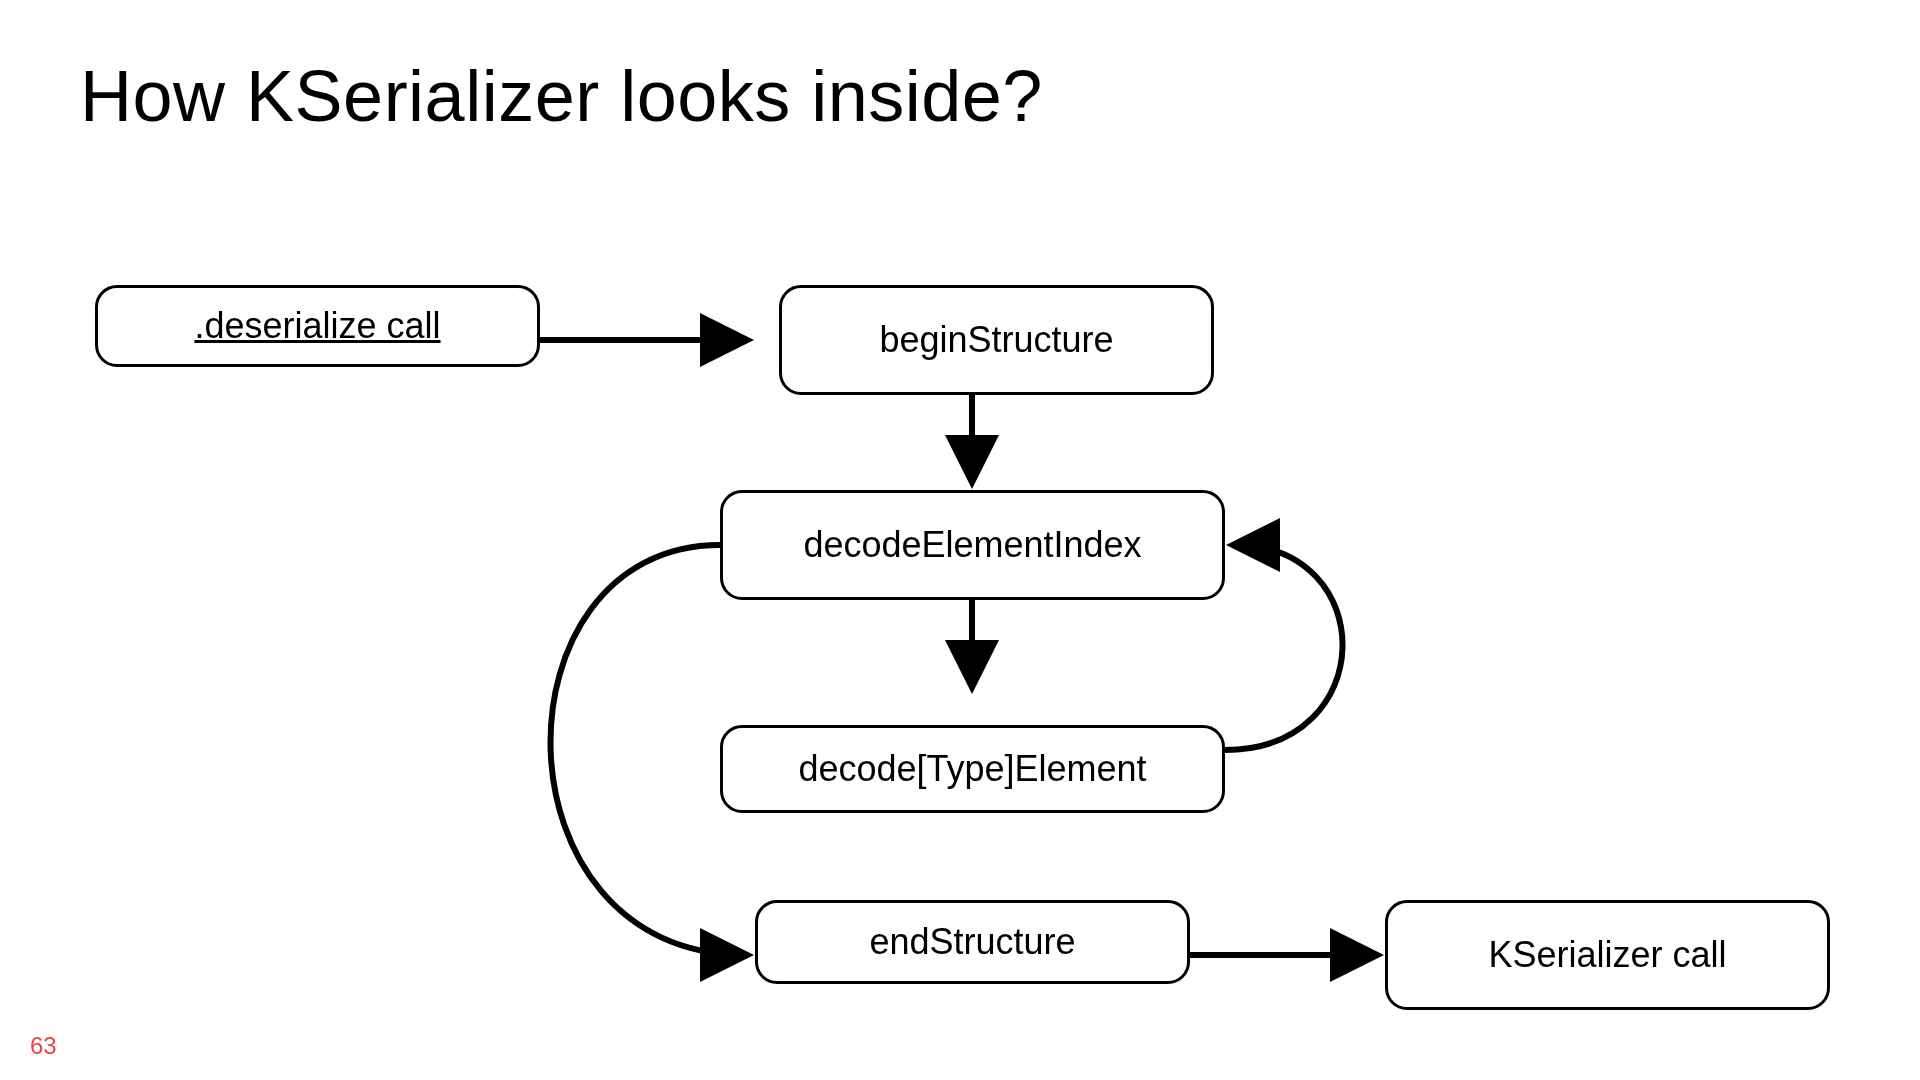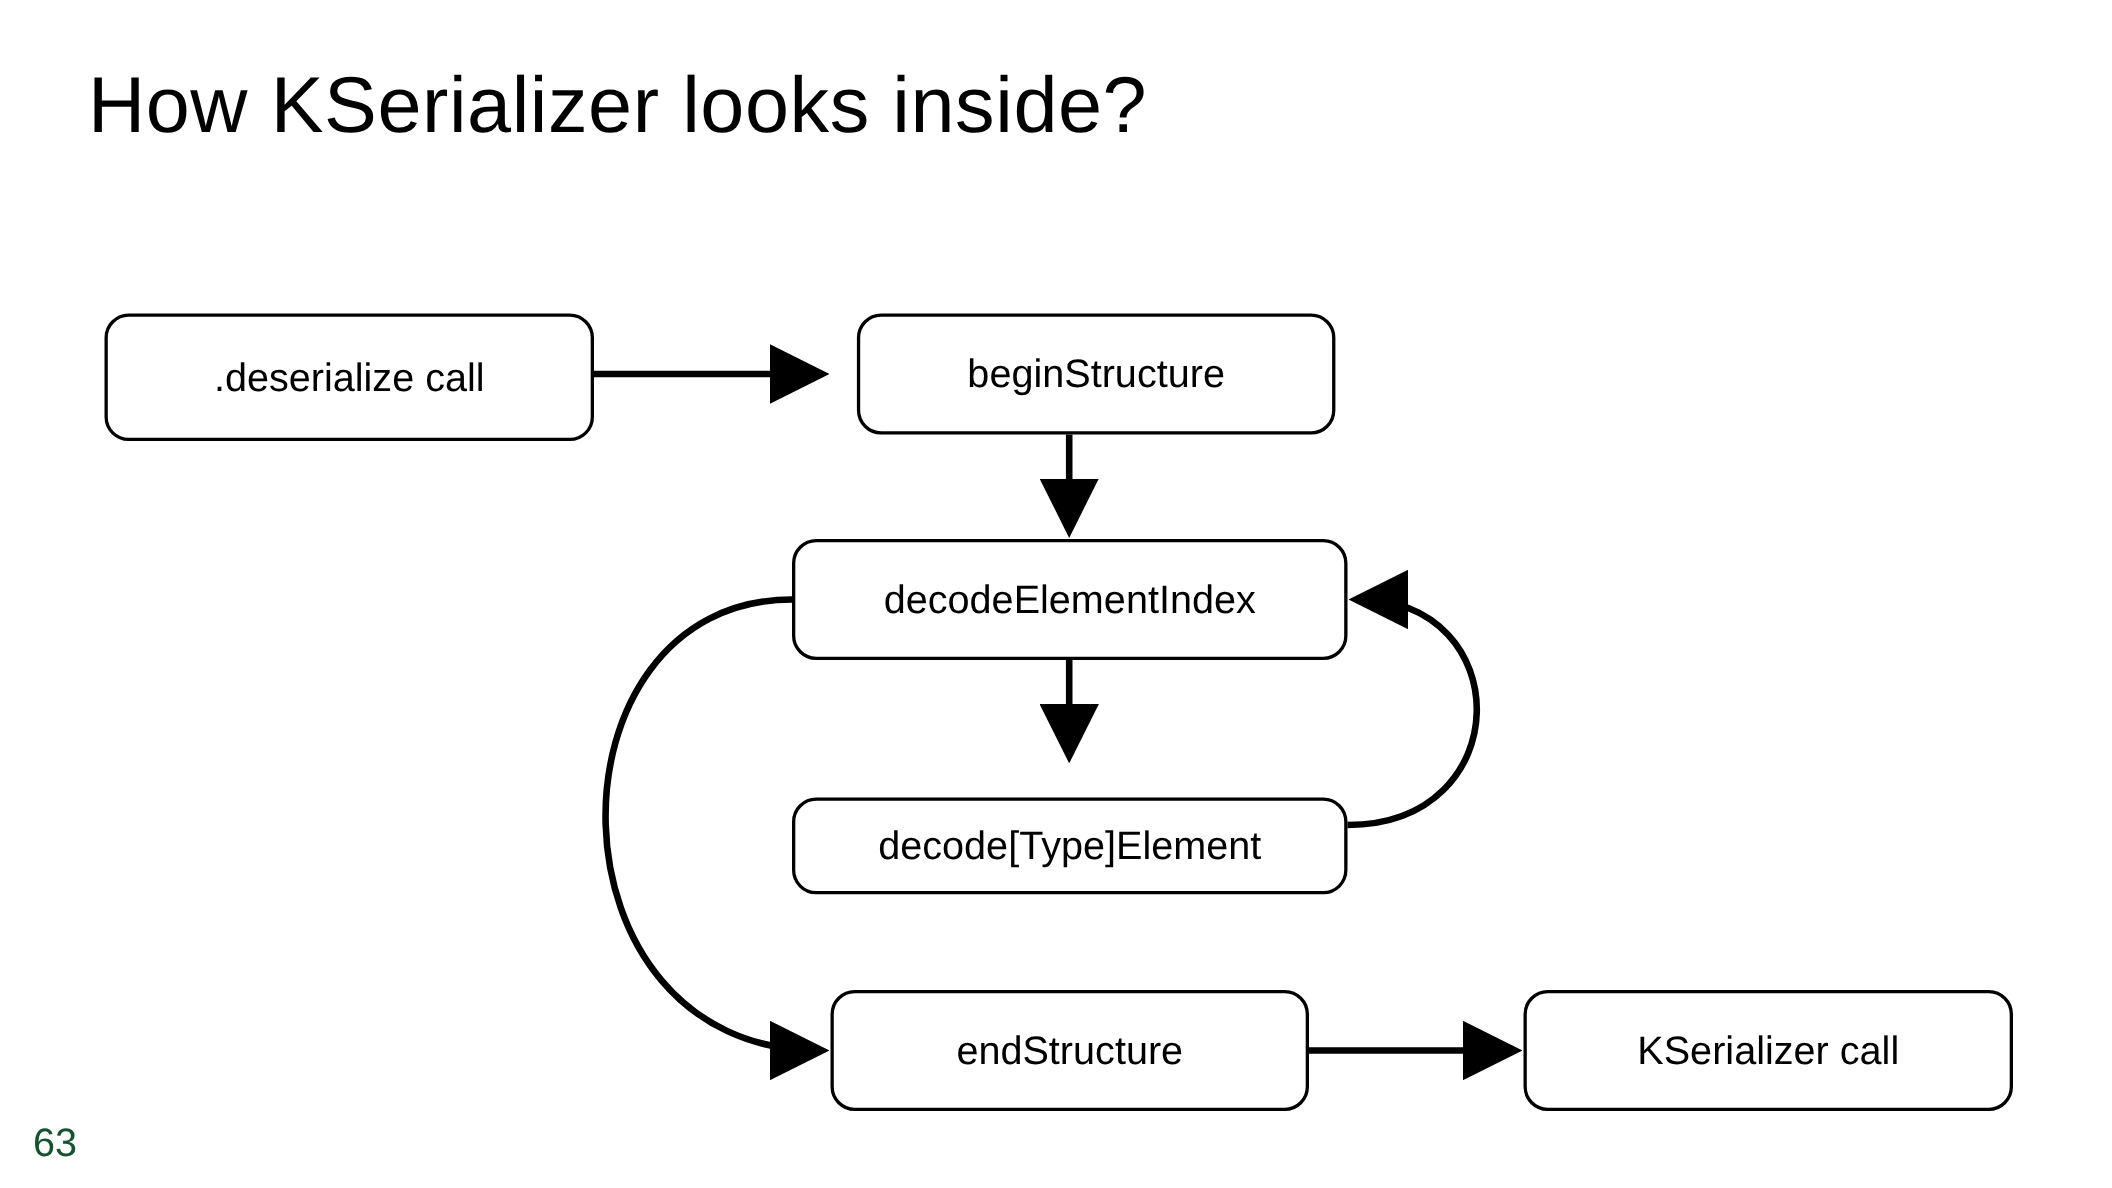--- a/index.html
+++ b/index.html
@@ -33,43 +33,43 @@
     font-size: 36px;
     font-weight: 300;
     box-sizing: border-box;
     padding: 0 30px;
     white-space: nowrap;
   }
   .page-num {
     position: absolute;
     left: 30px;
     bottom: 20px;
-    font-size: 36px;
-    color: #14532d;
+    font-size: 24px;
+    color: #ef4444;
     font-weight: 300;
   }
   svg.edges {
     position: absolute;
     left: 0;
     top: 0;
     width: 1920px;
     height: 1080px;
     pointer-events: none;
   }
 </style>
 </head>
 <body>
 
 <div class="title">How KSerializer looks inside?</div>
 
-<div class="node" style="left:95px;  top:285px; width:445px; height:116px;">.deserialize call</div>
+<div class="node" style="left:95px;  top:285px; width:445px; height:82px;text-decoration:underline;">.deserialize call</div>
 <div class="node" style="left:779px; top:285px; width:435px; height:110px;">beginStructure</div>
 <div class="node" style="left:720px; top:490px; width:505px; height:110px;">decodeElementIndex</div>
 <div class="node" style="left:720px; top:725px; width:505px; height:88px;">decode[Type]Element</div>
-<div class="node" style="left:755px; top:900px; width:435px; height:110px;">endStructure</div>
+<div class="node" style="left:755px; top:900px; width:435px; height:84px;">endStructure</div>
 <div class="node" style="left:1385px;top:900px; width:445px; height:110px;">KSerializer call</div>
 
 <svg class="edges" viewBox="0 0 1920 1080">
   <defs>
     <marker id="arrow" viewBox="0 0 12 12" refX="10" refY="6" markerWidth="9" markerHeight="9" orient="auto-start-reverse">
       <path d="M 0 0 L 12 6 L 0 12 z" fill="#000"></path>
     </marker>
   </defs>
 
   <line x1="540" y1="340" x2="745" y2="340" stroke="#000" stroke-width="6" marker-end="url(#arrow)"></line>

